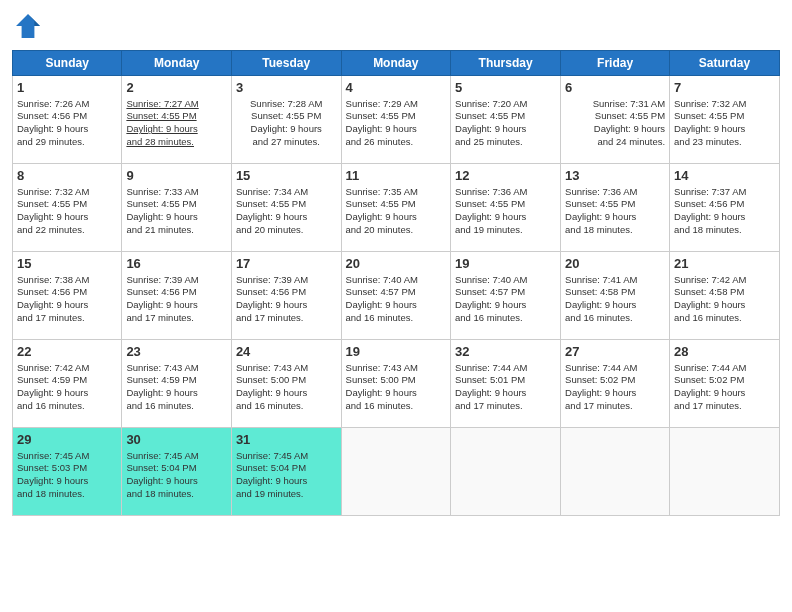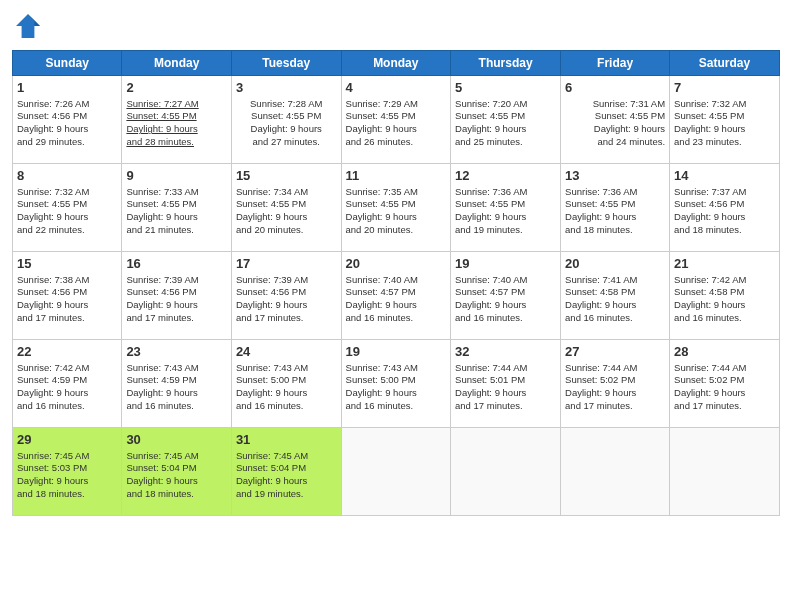--- a/index.html
+++ b/index.html
@@ -69,21 +69,21 @@
       border: 1px solid #ccc;
       padding: 3px 4px;
       width: 113px;
       height: 88px;
       background: #fff;
       color: #333;
       font-size: 9.5px;
       line-height: 1.35;
     }
     .calendar tbody tr:last-child td {
-      background: #bef264;
+      background: #5eead4;
     }
     .day-num {
       font-size: 13px;
       font-weight: bold;
       display: block;
       margin-bottom: 1px;
     }
     .empty-cell {
       background: #f9f9f9 !important;
     }

